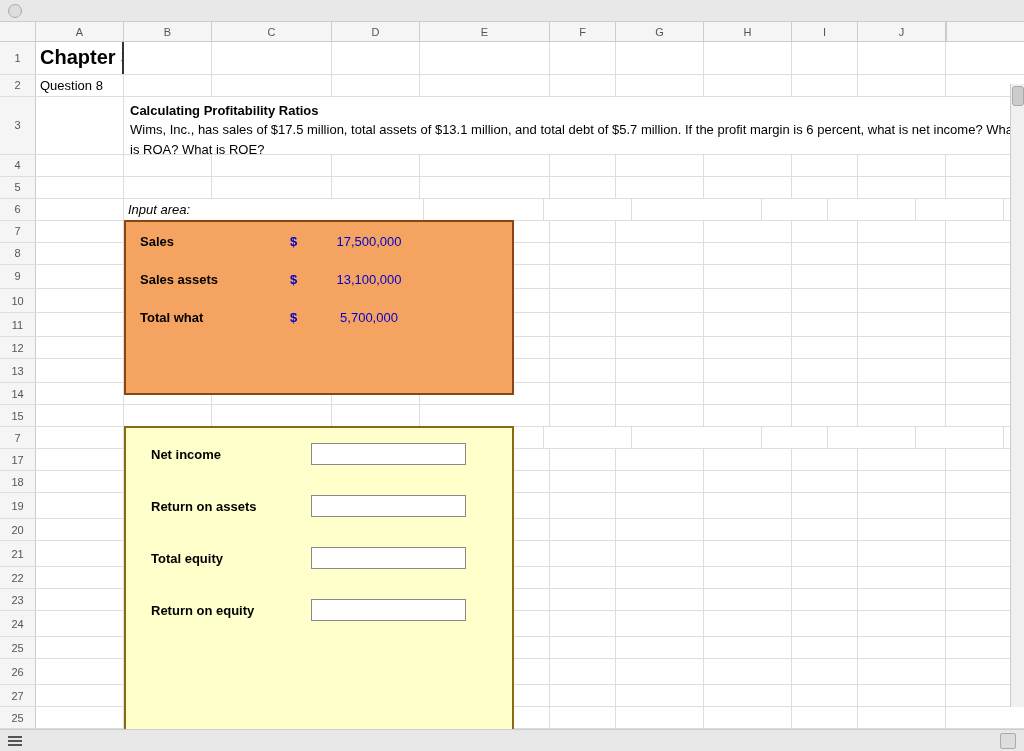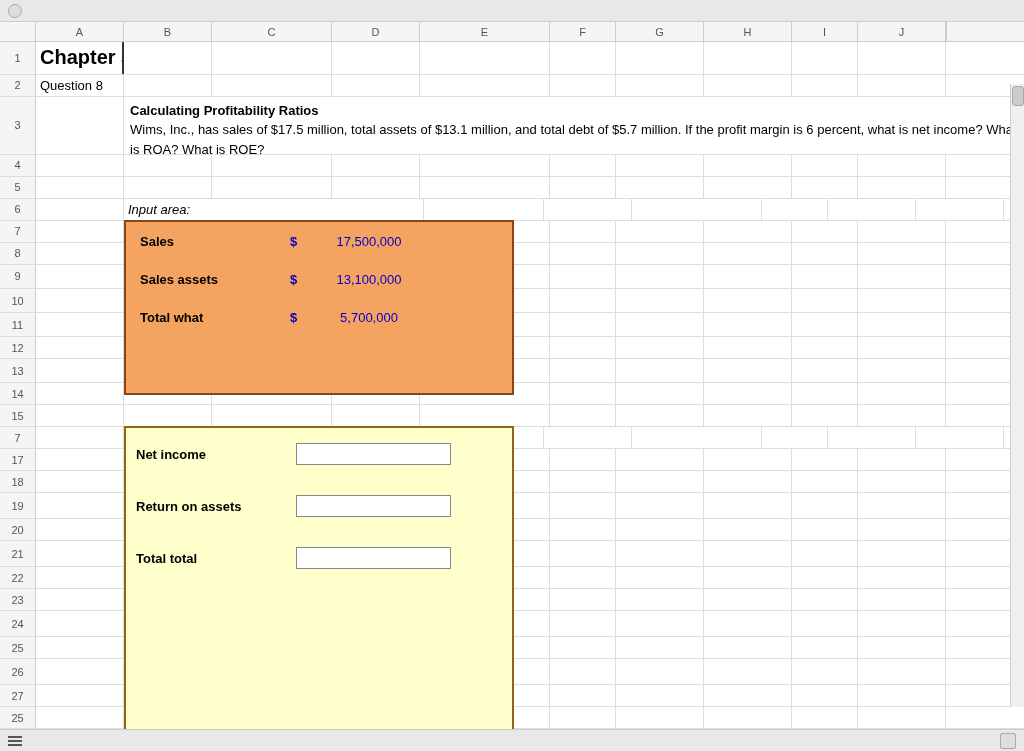--- a/index.html
+++ b/index.html
@@ -173,21 +173,21 @@
       font-size: 13px;
       color: #0000cc;
       text-align: right;
       width: 110px;
       margin-left: 24px;
     }
 
     .output-row {
       display: flex;
       align-items: center;
-      padding: 6px 10px;
+      padding: 6px 25px;
       height: 52px;
     }
     .output-label {
       width: 160px;
       font-size: 13px;
       font-weight: bold;
       color: #000;
     }
     .output-field {
       width: 155px;
@@ -673,21 +673,25 @@
     <div class="output-box">
       <div class="output-row">
         <span class="output-label">Net income</span>
         <input type="text" class="output-field" value="" style="">
       </div>
       <div class="output-row">
         <span class="output-label">Return on assets</span>
         <input type="text" class="output-field" value="" style="">
       </div>
       <div class="output-row">
-        <span class="output-label">Total total</span>
+        <span class="output-label">Total equity</span>
+        <input type="text" class="output-field" value="" style="">
+      </div>
+      <div class="output-row">
+        <span class="output-label">Return on equity</span>
         <input type="text" class="output-field" value="" style="">
       </div>
     </div>
 
     <div class="right-scrollbar">
       <div class="scroll-thumb"></div>
     </div>
 
   </div>
 

